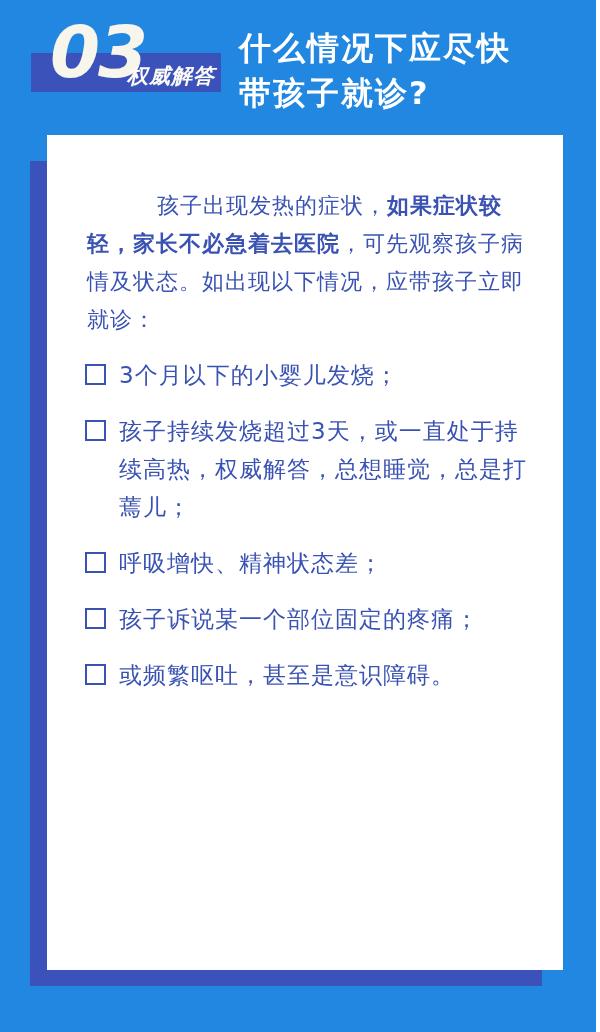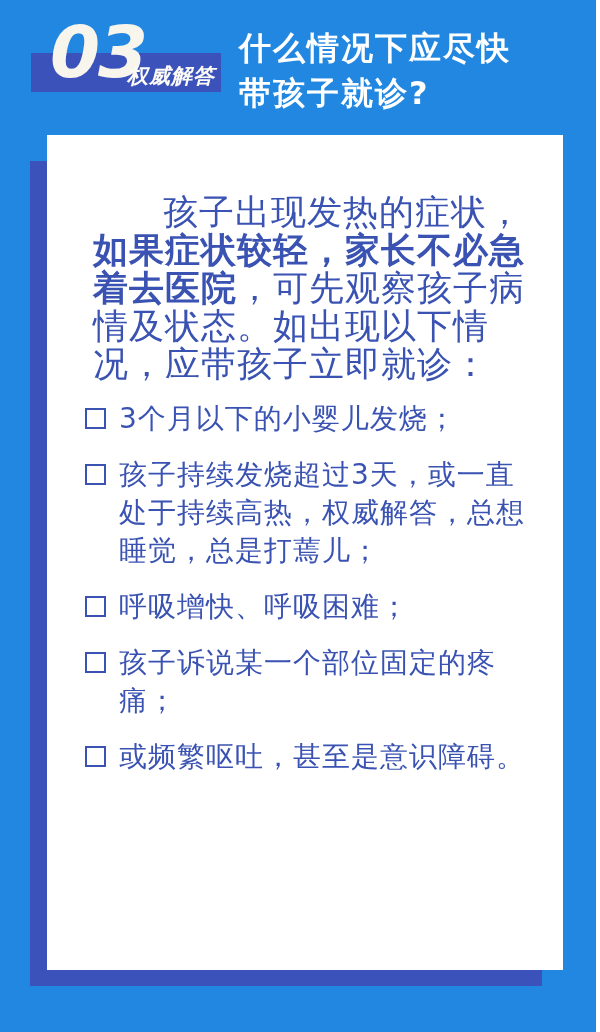--- a/index.html
+++ b/index.html
@@ -61,23 +61,23 @@
   .card {
     position: absolute;
     left: 47px; top: 135px;
     width: 516px; height: 835px;
     background: #FFFFFF;
     box-sizing: border-box;
     padding: 50px 0 0 38px;
   }
   .intro {
     width: 455px;
-    margin: 8px;
+    margin: 2px;
     text-indent: 70px;
-    font-size: 35px;
+    font-size: 22px;
     line-height: 38px;
     letter-spacing: 1px;
     color: #3A53B2;
   }
   .intro b { font-weight: 800; }
 
   .symptom-list {
     width: 455px;
     margin: 17px 0 0;
     padding: 0;
@@ -92,21 +92,21 @@
     flex: 0 0 21px;
     width: 21px; height: 21px;
     box-sizing: border-box;
     border: 2.5px solid #3A53B2;
     margin-top: 8px;
     margin-right: 13px;
     background: transparent;
   }
   .item-text {
     flex: 1;
-    font-size: 28px;
+    font-size: 23px;
     line-height: 38px;
     letter-spacing: 1px;
     color: #3A53B2;
   }
 </style>
 </head>
 <body>
 
 <div class="page">
 
@@ -131,21 +131,21 @@
       <li class="symptom-item">
         <span class="checkbox"></span>
         <span class="item-text">3个月以下的小婴儿发烧；</span>
       </li>
       <li class="symptom-item">
         <span class="checkbox"></span>
         <span class="item-text">孩子持续发烧超过3天，或一直处于持续高热，权威解答，总想睡觉，总是打蔫儿；</span>
       </li>
       <li class="symptom-item">
         <span class="checkbox"></span>
-        <span class="item-text">呼吸增快、呼吸困难；</span>
+        <span class="item-text">呼吸增快、精神状态差；</span>
       </li>
       <li class="symptom-item">
         <span class="checkbox"></span>
         <span class="item-text">孩子诉说某一个部位固定的疼痛；</span>
       </li>
       <li class="symptom-item">
         <span class="checkbox"></span>
         <span class="item-text">或频繁呕吐，甚至是意识障碍。</span>
       </li>
     </ul>

